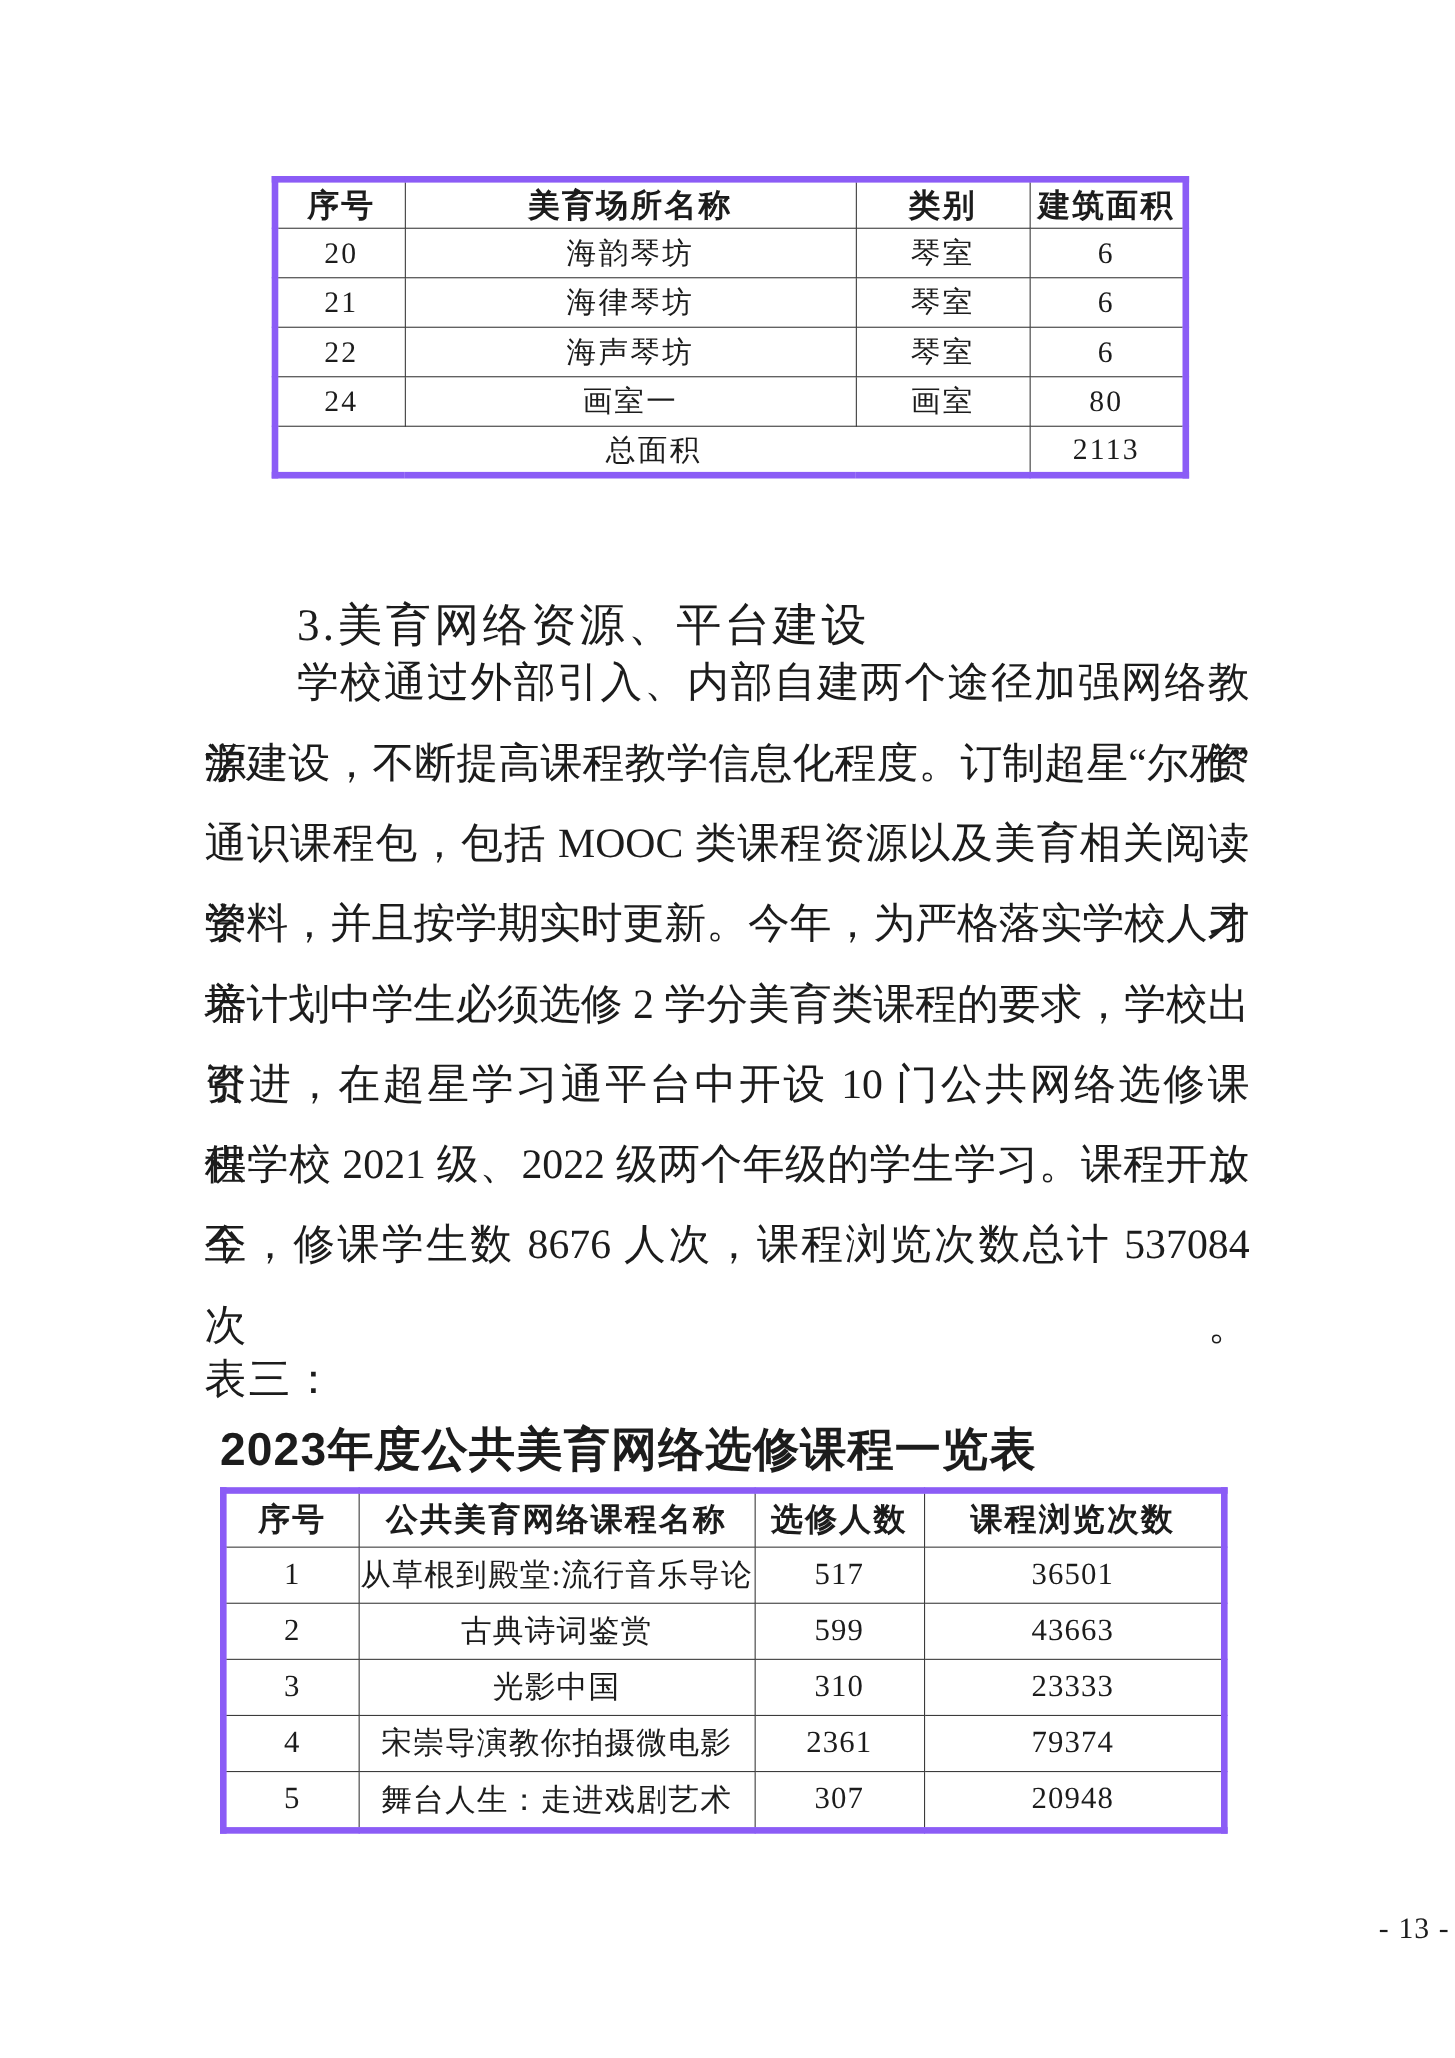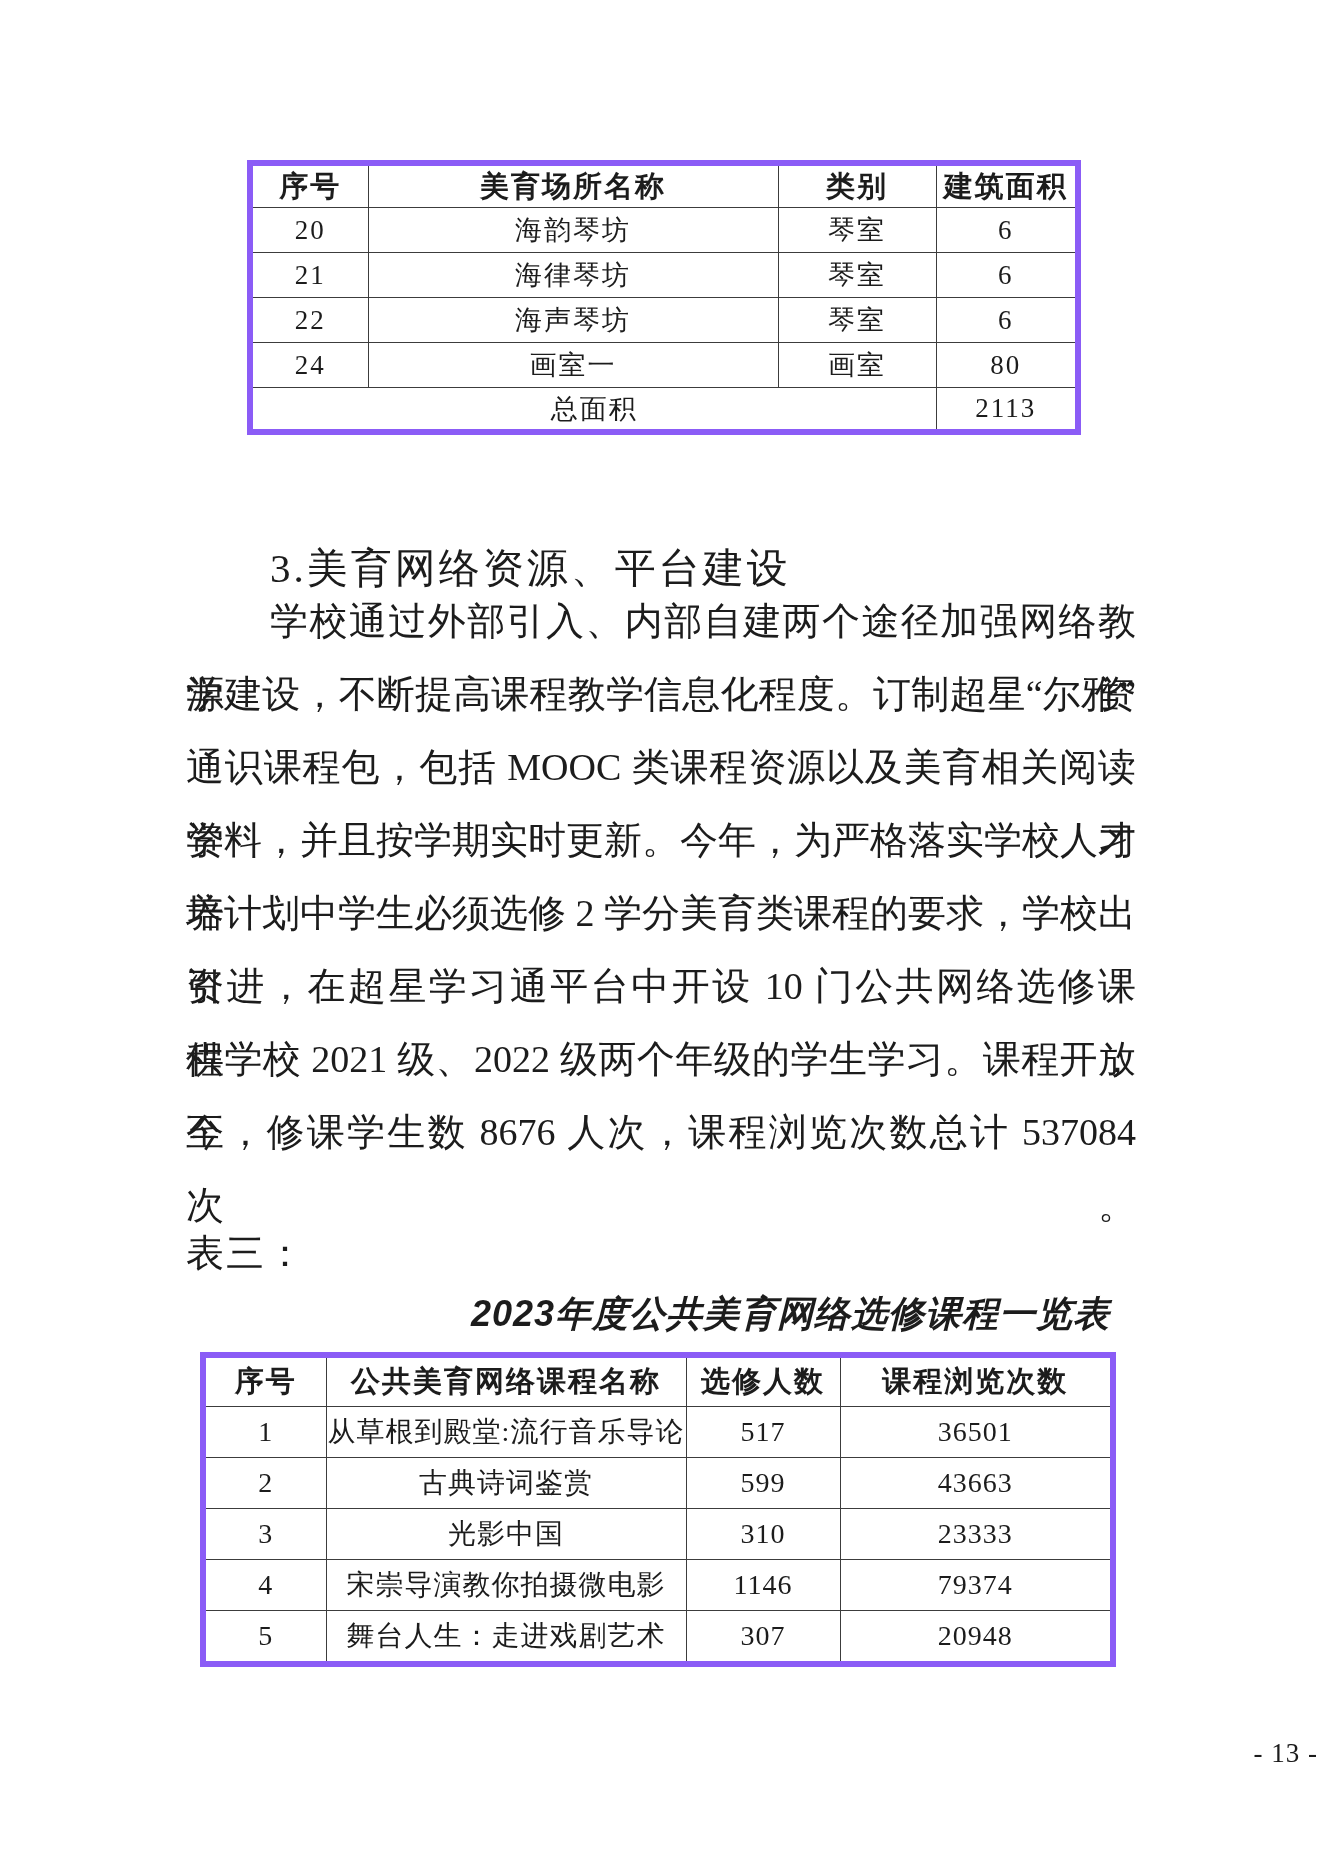--- a/index.html
+++ b/index.html
@@ -43,24 +43,23 @@
     text-align:justify;text-align-last:justify;
   }
   .para-line.first{text-indent:84px;}
   .para-line.last{text-align-last:left;}
   .table-ref{
     position:absolute;left:186px;top:1228px;
     font-size:38px;letter-spacing:2px;
   }
   .table2-title{
     position:absolute;left:200px;top:1290px;width:910px;
-    text-align:right;
-    font-size:36px;font-weight:bold;letter-spacing:1px;
+    text-align:left;
+    font-size:42px;font-weight:bold;letter-spacing:1px;
     font-family:"Liberation Sans","DejaVu Sans",sans-serif;
-    font-style:italic;
   }
   .page-footer{
     position:absolute;left:0;top:1738px;width:1318px;
     text-align:right;font-size:27px;letter-spacing:1px;
   }
 </style>
 </head>
 <body>
 
 <table class="doc-table t1">
@@ -159,21 +158,21 @@
       </tr>
       <tr>
         <td>3</td>
         <td>光影中国</td>
         <td>310</td>
         <td>23333</td>
       </tr>
       <tr>
         <td>4</td>
         <td>宋崇导演教你拍摄微电影</td>
-        <td>1146</td>
+        <td>2361</td>
         <td>79374</td>
       </tr>
       <tr>
         <td>5</td>
         <td>舞台人生：走进戏剧艺术</td>
         <td>307</td>
         <td>20948</td>
       </tr>
     </tbody>
 </table>

